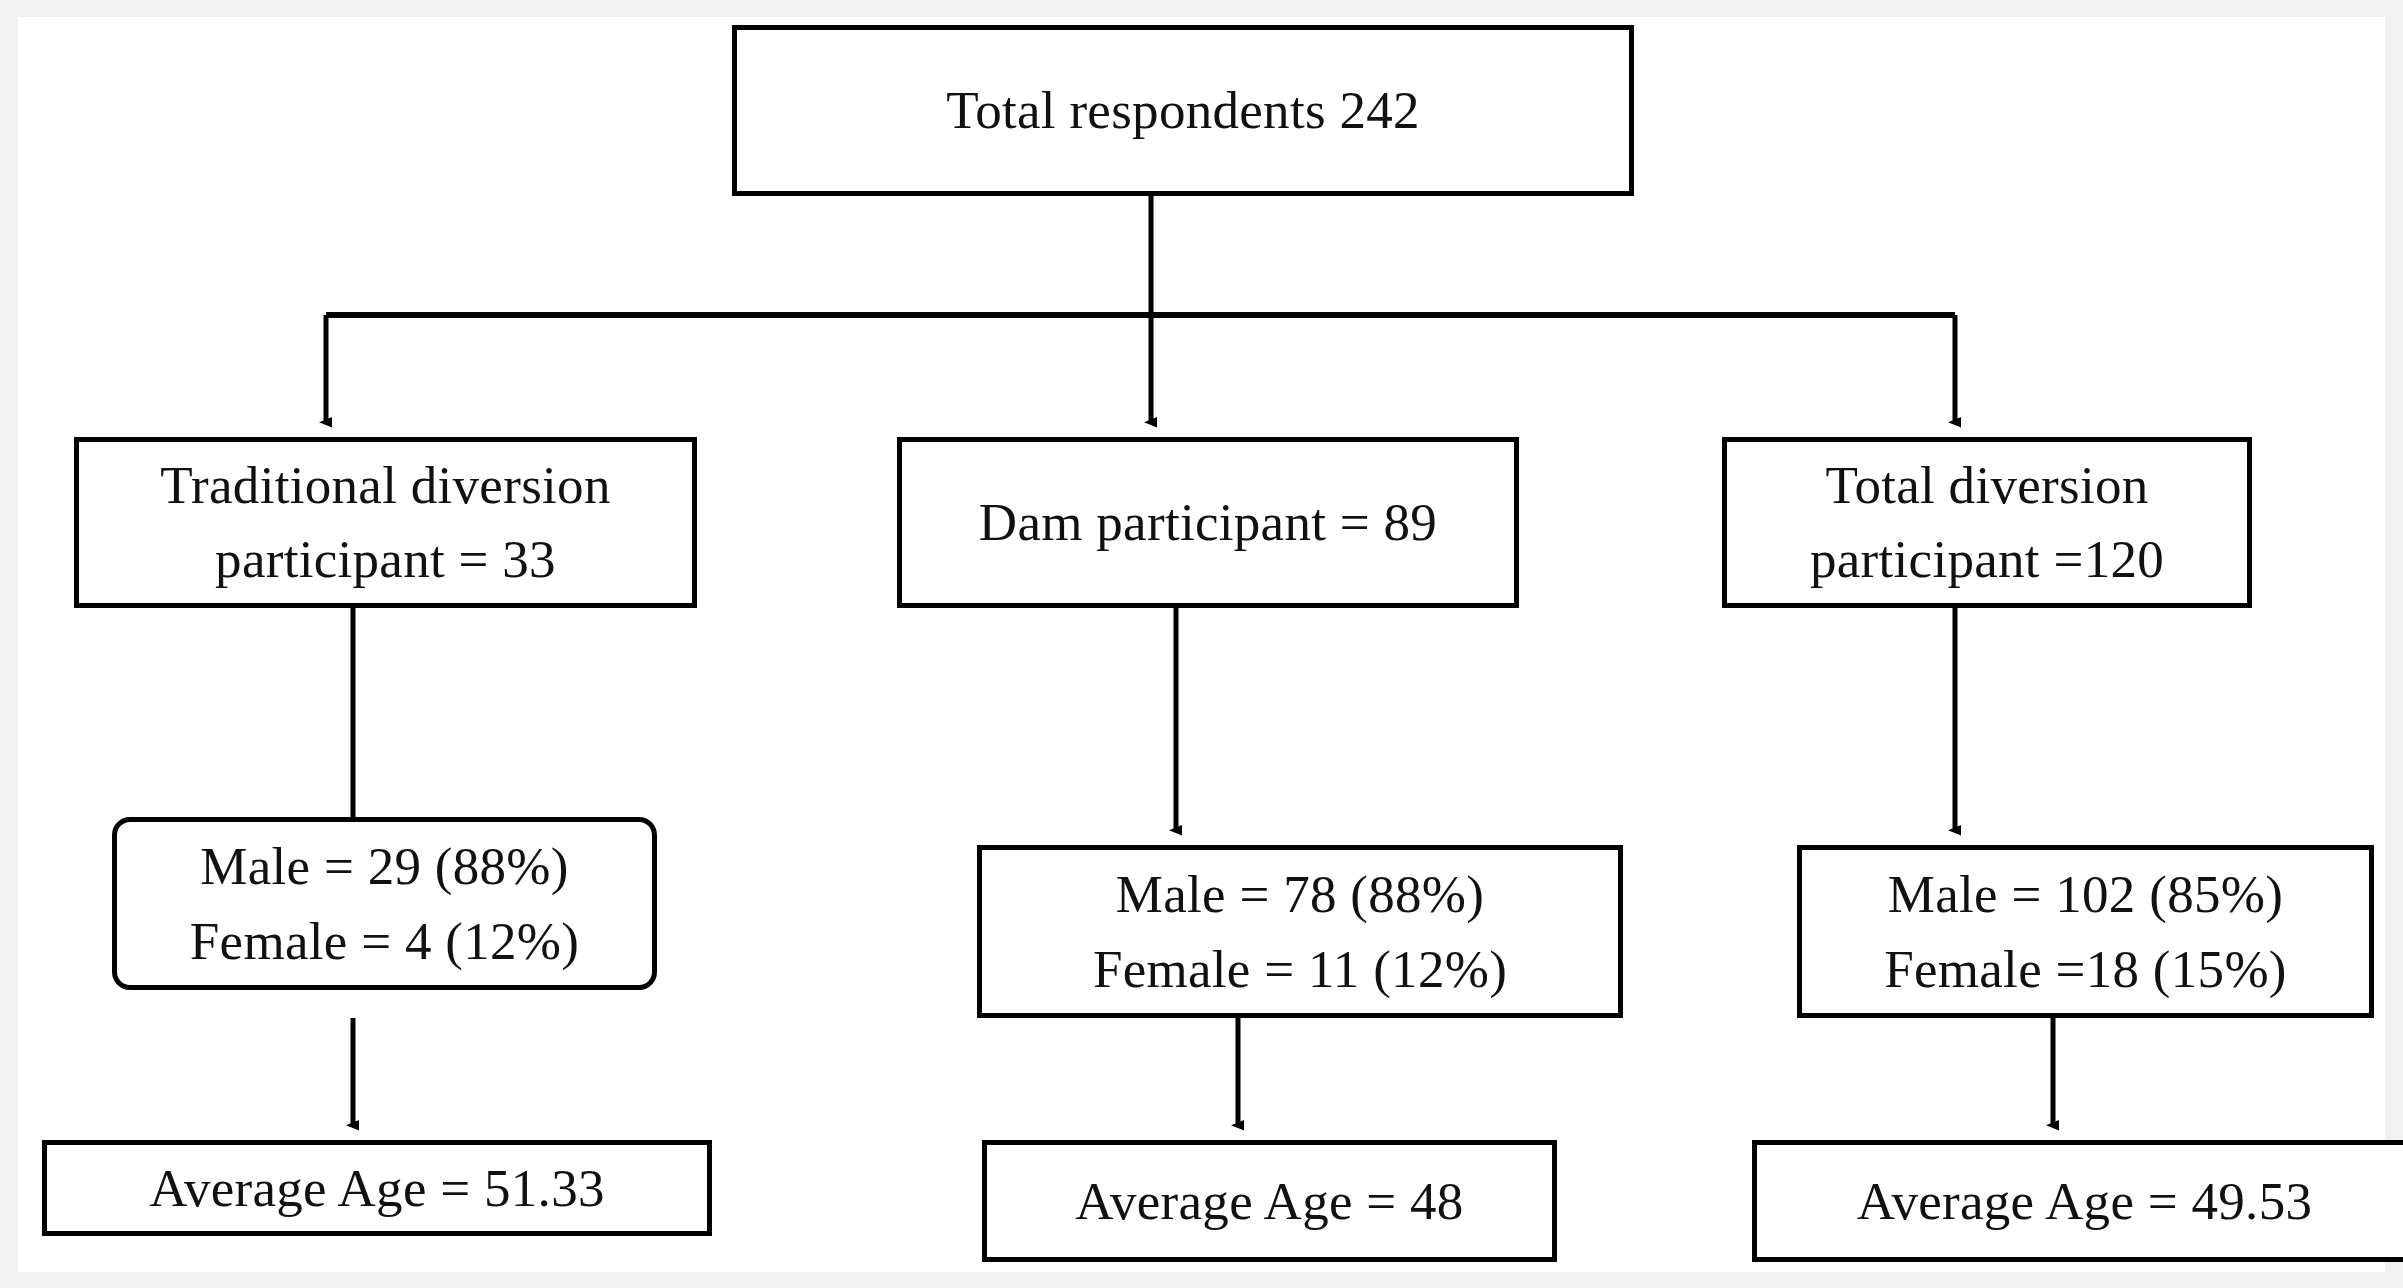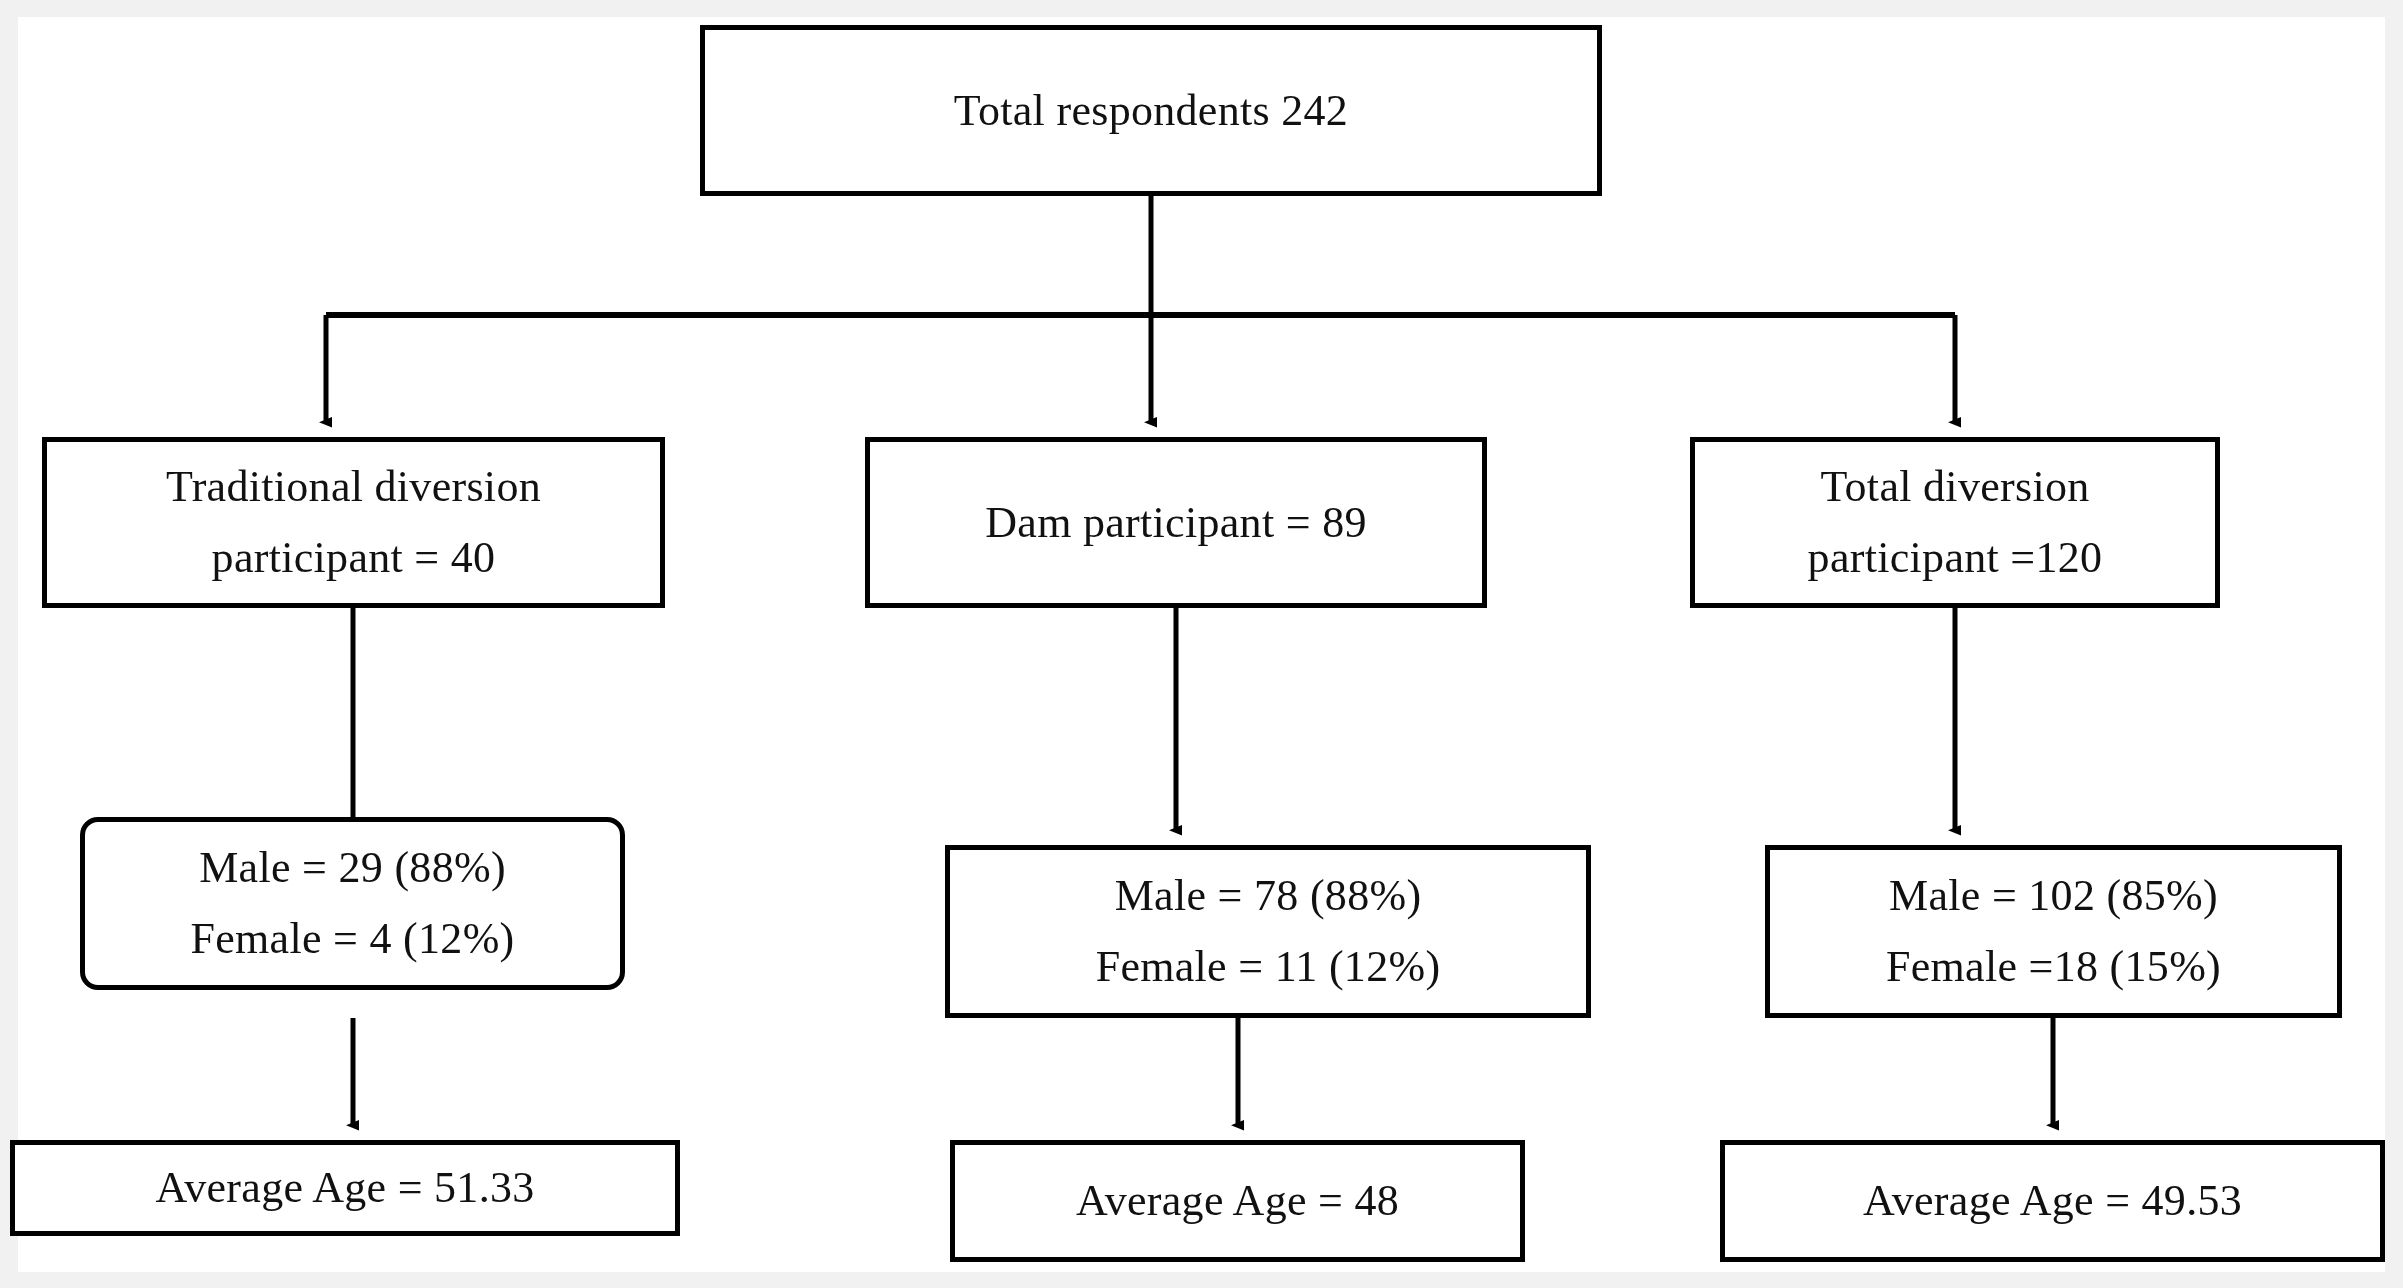--- a/index.html
+++ b/index.html
@@ -37,22 +37,23 @@
     box-sizing: border-box;
     border: 5px solid #000000;
     background: #ffffff;
     display: flex;
     flex-direction: column;
     align-items: center;
     justify-content: center;
     text-align: center;
     color: #111111;
     line-height: 1.18;
-    font-size: 44px;
+    font-size: 53px;
     letter-spacing: 0.3px;
+    margin-left: 32px;
   }
   .node .line {
     display: block;
     white-space: nowrap;
   }
   .node.two-line { justify-content: space-evenly; }
   .node.two-line .line { padding: 0 2px; }
 
   
   #node-root      { left: 700px;  top: 25px;   width: 902px; height: 171px; }
@@ -101,21 +102,21 @@
     <path d="M 1238 1018 L 1238 1125" stroke="#000000" stroke-width="5" fill="none" marker-end="url(#arrowhead)"></path>
     <path d="M 2053 1018 L 2053 1125" stroke="#000000" stroke-width="5" fill="none" marker-end="url(#arrowhead)"></path>
   </svg>
 
   <div class="node" id="node-root">
     <span class="line">Total respondents 242</span>
   </div>
 
   <div class="node two-line" id="node-trad">
     <span class="line">Traditional diversion</span>
-    <span class="line">participant = 40</span>
+    <span class="line">participant = 33</span>
   </div>
 
   <div class="node" id="node-dam">
     <span class="line">Dam participant = 89</span>
   </div>
 
   <div class="node two-line" id="node-modern">
     <span class="line">Total diversion</span>
     <span class="line">participant =120</span>
   </div>

